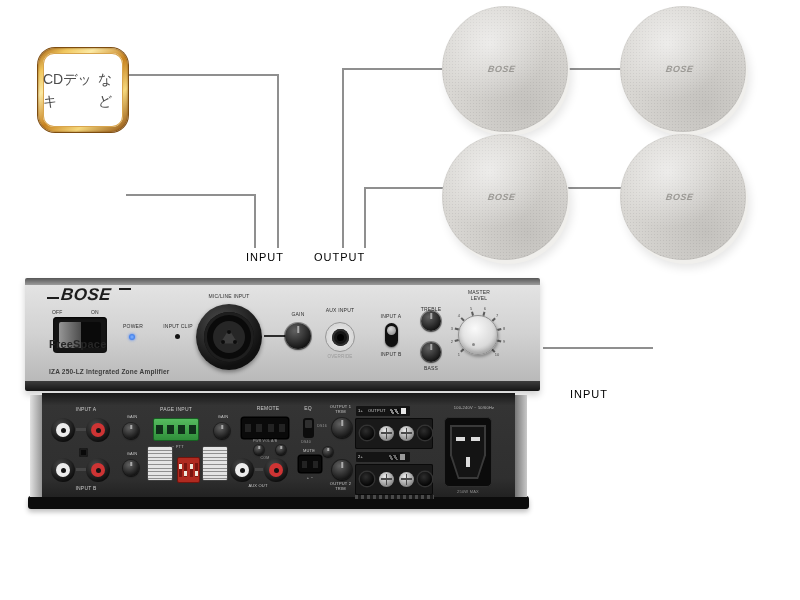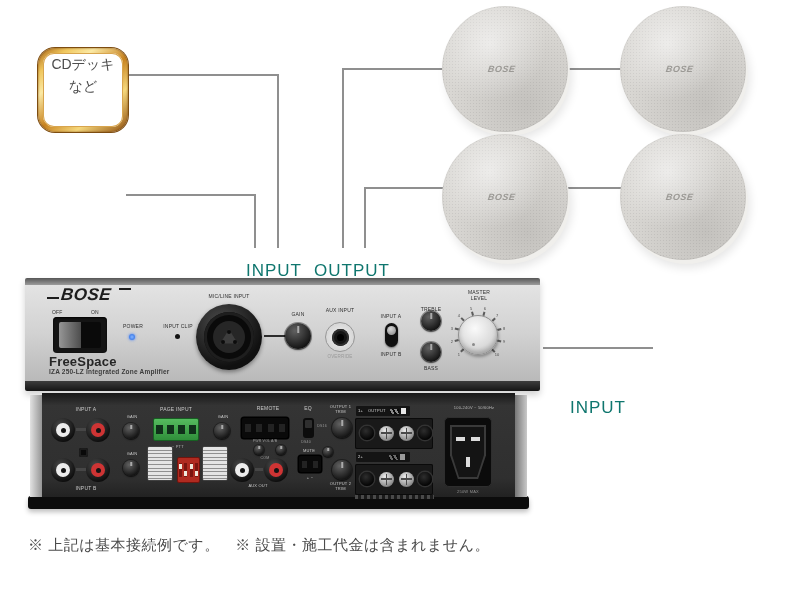--- a/index.html
+++ b/index.html
@@ -6,35 +6,35 @@
   #canvas{position:relative;width:800px;height:600px;background:#ffffff;overflow:hidden;
           font-family:"Liberation Sans",sans-serif;}
   .abs{position:absolute;}
   
   .cline{position:absolute;background:#8f8f8f;z-index:1;}
   
   .gold{position:absolute;z-index:3;border-radius:17px;padding:5px;box-sizing:border-box;
         background:linear-gradient(140deg,#a86313 0%,#f0c75e 16%,#fbe9a4 30%,#c8831f 52%,#f6d87c 72%,#8f4e0c 100%);
         box-shadow:0 0 0 1px #7d4c10, inset 0 0 2px rgba(90,45,0,.8);}
   .gold-inner{width:100%;height:100%;background:#ffffff;border-radius:11px;display:flex;
-        flex-direction:column;align-items:center;
+        flex-direction:row;align-items:center;
         font-size:14px;color:#4d4d4d;line-height:1.6;box-shadow:inset 0 0 0 1px #d8a54e;}
   
   .speaker{position:absolute;width:126px;height:126px;border-radius:50%;z-index:2;
      background:
        radial-gradient(circle at 38% 30%, rgba(255,255,255,.55) 0%, rgba(255,255,255,0) 48%),
        radial-gradient(circle at 68% 78%, rgba(110,108,104,.20) 0%, rgba(0,0,0,0) 60%),
        radial-gradient(#c9c7c4 22%, rgba(0,0,0,0) 23%),
        #d9d7d3;
      background-size:auto,auto,3px 3px,auto;
      box-shadow:3px 5px 0 -1px #f0efec, 4px 8px 10px rgba(0,0,0,.10), inset 0 0 0 1px rgba(0,0,0,.04);}
   .spk-logo{position:absolute;left:50%;top:50%;transform:translate(-62%,-50%) skewX(-8deg);
      font-style:italic;font-weight:bold;font-size:9px;color:#9b9995;letter-spacing:.5px;}
   
-  .flow-label{position:absolute;font-size:17px;color:#0f766e;letter-spacing:1px;z-index:3;margin-top:10px;}
+  .flow-label{position:absolute;font-size:11px;color:#000000;letter-spacing:1px;z-index:3;}
   .note{position:absolute;font-size:15px;color:#4b4b4b;letter-spacing:.5px;}
   
   #front-panel{position:absolute;left:25px;top:278px;width:515px;height:113px;z-index:3;
      box-shadow:0 4px 7px rgba(0,0,0,.18);border-radius:2px;}
   .fp-top{position:absolute;left:0;top:0;width:515px;height:7px;background:linear-gradient(#565656,#9c9c9c);border-radius:2px 2px 0 0;}
   .fp-body{position:absolute;left:0;top:7px;width:515px;height:96px;
      background:linear-gradient(180deg,#e3e3e3 0%,#d2d2d2 50%,#b9b9b9 100%);}
   .fp-bottom{position:absolute;left:0;top:103px;width:515px;height:10px;background:linear-gradient(#3d3d3d,#151515);border-radius:0 0 2px 2px;}
   .flab{position:absolute;color:#2e2e2e;text-align:center;line-height:1.25;letter-spacing:.2px;}
   .f5{font-size:5px;} .f4{font-size:4.5px;}
@@ -186,21 +186,21 @@
       <div class="mnum" style="transform:translate(-50%,-50%) rotate(15deg) translate(0,-27px) rotate(-15deg);">6</div>
       <div class="mnum" style="transform:translate(-50%,-50%) rotate(45deg) translate(0,-27px) rotate(-45deg);">7</div>
       <div class="mnum" style="transform:translate(-50%,-50%) rotate(75deg) translate(0,-27px) rotate(-75deg);">8</div>
       <div class="mnum" style="transform:translate(-50%,-50%) rotate(105deg) translate(0,-27px) rotate(-105deg);">9</div>
       <div class="mnum" style="transform:translate(-50%,-50%) rotate(135deg) translate(0,-27px) rotate(-135deg);">10</div>
     </div>
     <div class="abs" style="left:433px;top:37px;width:40px;height:40px;border-radius:50%;background:radial-gradient(circle at 42% 33%,#fafafa,#dadada 58%,#b2b2b2);border:1px solid #8f8f8f;box-sizing:border-box;box-shadow:inset 0 -3px 4px rgba(0,0,0,.18),1px 2px 3px rgba(0,0,0,.3);">
       <div class="abs" style="left:13px;top:27px;width:3px;height:3px;border-radius:50%;background:#8a8a8a;"></div>
     </div>
 
-    <div class="flab" style="left:24px;top:76px;font-weight:bold;font-size:13px;color:#262626;">FreeSpace</div>
+    <div class="flab" style="left:24px;top:60px;font-weight:bold;font-size:11px;color:#262626;">FreeSpace</div>
     <div class="flab" style="left:24px;top:90px;font-weight:bold;font-size:6.5px;color:#3c3c3c;">IZA 250-LZ Integrated Zone Amplifier</div>
   </div>
 
   <div id="rear-panel">
     <div class="rp-bar"></div>
     <div class="rp-ear-l"></div>
     <div class="rp-ear-r"></div>
     <div class="rp-face"></div>
 
     <div class="rlab r5" style="left:36px;top:13px;width:40px;">INPUT A</div>
@@ -325,15 +325,14 @@
       <div class="abs" style="left:5px;top:7px;width:36px;height:54px;background:#3a3a3a;clip-path:polygon(0 0,100% 0,100% 56%,78% 100%,22% 100%,0 56%);"></div>
       <div class="abs" style="left:7px;top:9px;width:32px;height:50px;background:#141414;clip-path:polygon(0 0,100% 0,100% 56%,78% 100%,22% 100%,0 56%);">
         <div style="position:absolute;left:4px;top:10px;width:9px;height:3.5px;background:#dcdcdc;"></div>
         <div style="position:absolute;left:19px;top:10px;width:9px;height:3.5px;background:#dcdcdc;"></div>
         <div style="position:absolute;left:14px;top:30px;width:3.5px;height:10px;background:#dcdcdc;"></div>
       </div>
     </div>
     <div class="rlab r4" style="left:420px;top:96px;width:36px;color:#8f8f8f;">250W MAX</div>
   </div>
 
-  <div class="note" style="left:28px;top:536px;">※ 上記は基本接続例です。　※ 設置・施工代金は含まれません。</div>
 
 </div>
 
 </body></html>

